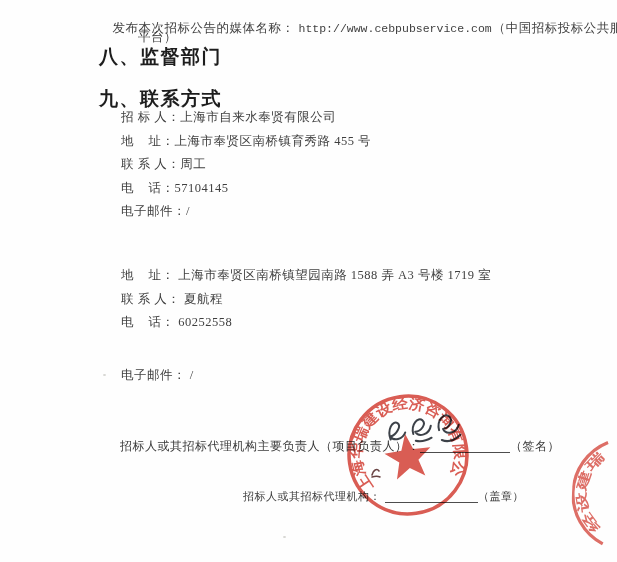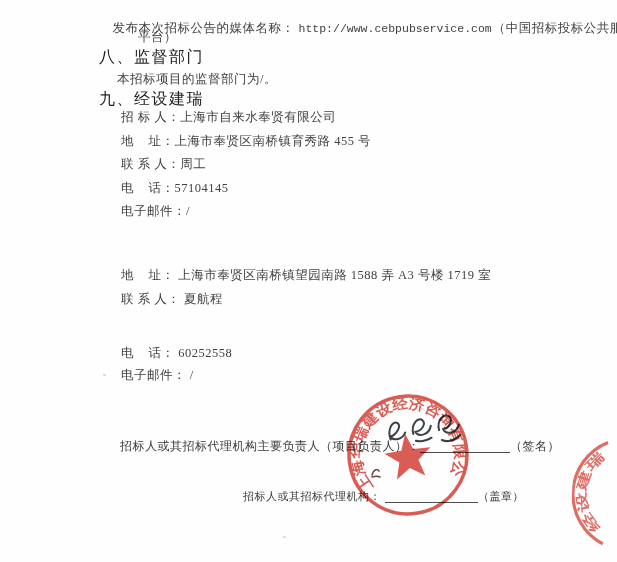--- a/index.html
+++ b/index.html
@@ -18,22 +18,22 @@
   .line {
     position:absolute;
     white-space:pre;
     font-size:12.5px;
     line-height:15px;
     color:#3f3f3f;
     letter-spacing:0.5px;
   }
   .heading {
     font-family:"Liberation Sans","DejaVu Sans",sans-serif;
-    font-weight:400;
-    font-size:16px;
+    font-weight:700;
+    font-size:19px;
     color:#1d1d1d;
     letter-spacing:1.5px;
   }
   .url {
     font-family:"Liberation Mono","DejaVu Sans Mono",monospace;
     font-size:11.5px;
     letter-spacing:0;
     margin:0 1px 0 4px;
   }
   .sign-line { font-size:12px; color:#3a3a3a; }
@@ -81,33 +81,32 @@
 <body>
 
 <div class="page">
 
   <div class="line" style="left:98px; top:6px;">
     <span>发布本次招标公告的媒体名称：</span><span class="url">http://www.cebpubservice.com</span><span>（中国招标投标公共服务</span>
   </div>
   <div class="line" style="left:98px; top:30px;margin-left:40px;">平台）</div>
 
   <div class="line heading" style="left:99px; top:49px;">八、监督部门</div>
-  <div class="line" style="left:117px; top:72px;">本招标项目的监督部门为/。</div>
 
-  <div class="line heading" style="left:99px; top:91px;">九、经设建瑞</div>
+  <div class="line heading" style="left:99px; top:91px;">九、联系方式</div>
 
   <div class="line" style="left:121px; top:110px;"><span>招 标 人：</span><span>上海市自来水奉贤有限公司</span></div>
   <div class="line" style="left:121px; top:134px;"><span>地    址：</span><span>上海市奉贤区南桥镇育秀路 455 号</span></div>
   <div class="line" style="left:121px; top:157px;"><span>联 系 人：</span><span>周工</span></div>
   <div class="line" style="left:121px; top:181px;text-align:center;"><span>电    话：</span><span>57104145</span></div>
   <div class="line" style="left:121px; top:204px;"><span>电子邮件：</span><span>/</span></div>
 
   <div class="line" style="left:121px; top:268px;"><span>地    址： </span><span>上海市奉贤区南桥镇望园南路 1588 弄 A3 号楼 1719 室</span></div>
   <div class="line" style="left:121px; top:292px;"><span>联 系 人： </span><span>夏航程</span></div>
-  <div class="line" style="left:121px; top:315px;margin-top:31px;"><span>电    话： </span><span>60252558</span></div>
+  <div class="line" style="left:121px; top:315px;"><span>电    话： </span><span>60252558</span></div>
   <div class="line" style="left:121px; top:338px;margin-top:30px;"><span>电子邮件： </span><span>/</span></div>
 
   <div class="line sign-line" style="left:106px; top:424px;">
     <span>招标人或其招标代理机构主要负责人（项目负责人）：</span><span class="blank-underline ul-1"></span><span>（签名）</span>
   </div>
 
   <div class="line sign-line" style="left:230px; top:474px; font-size:11px;">
     <span>招标人或其招标代理机构：</span><span class="blank-underline ul-2"></span><span>（盖章）</span>
   </div>
 

